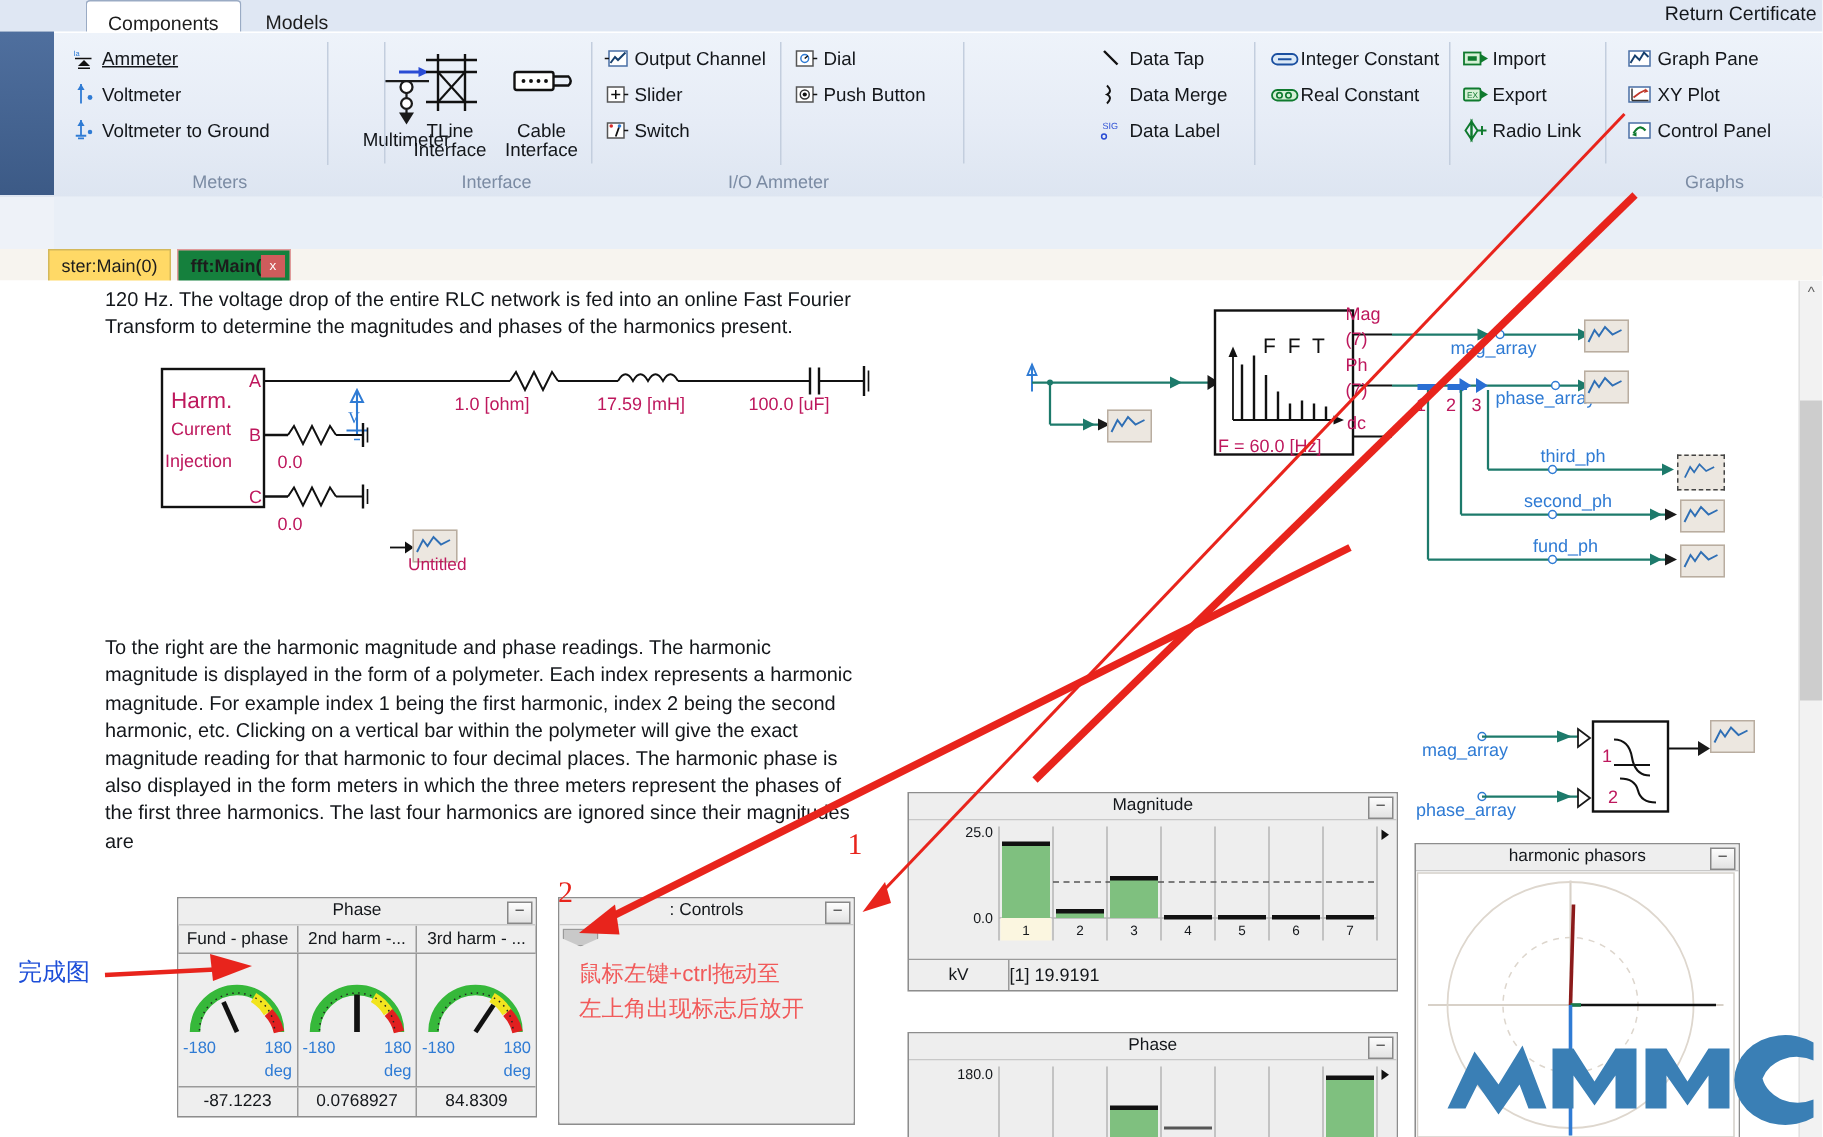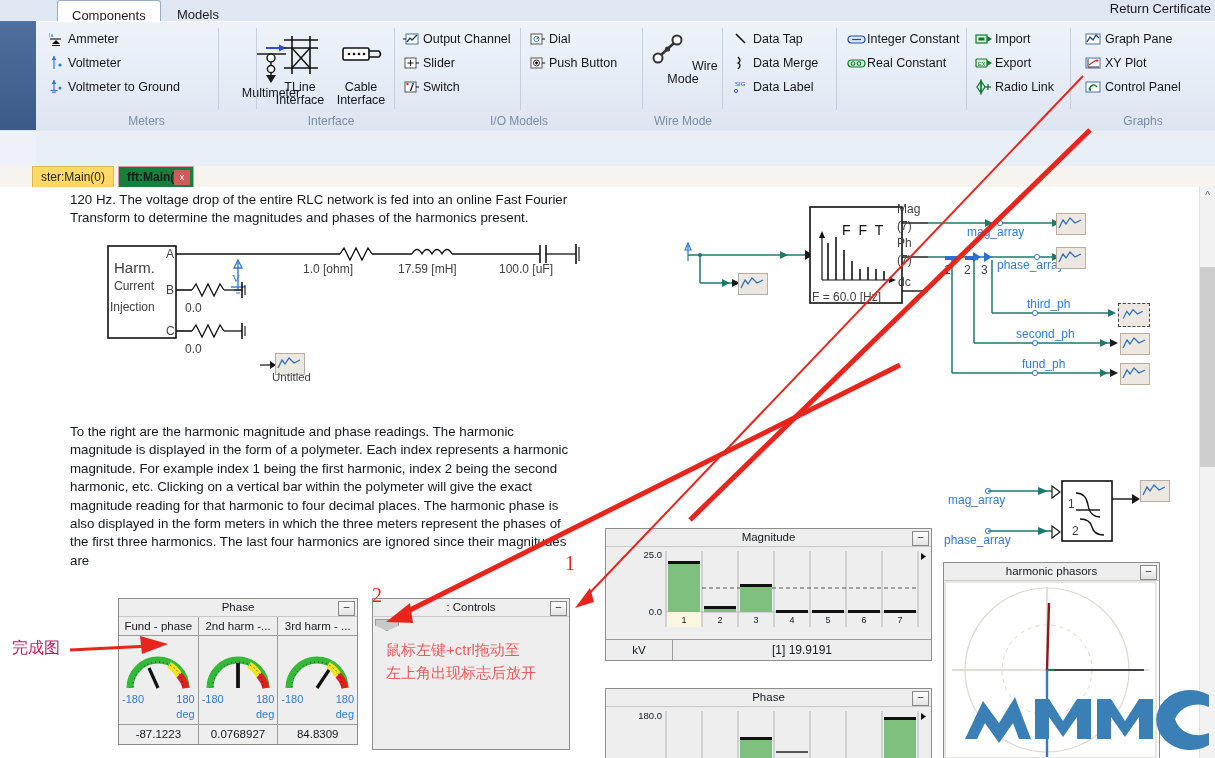--- a/index.html
+++ b/index.html
@@ -58,21 +58,21 @@
   #vscroll{position:absolute;right:0;top:0;width:15px;height:571px;background:#f2f2f2;
     border-left:1px solid #e2e2e2;}
   #vscroll .arrowup{position:absolute;top:0;left:0;width:15px;height:17px;
     color:#606060;font-size:10px;text-align:center;line-height:17px;}
   #vscroll .thumb{position:absolute;left:0;top:80px;width:15px;height:200px;background:#cdcdcd;}
 
   .txtblock{position:absolute;font-family:"Liberation Sans",sans-serif;font-size:13.3px;
     color:#14171b;line-height:18.4px;background:#fff;}
 
   .bluelbl{position:absolute;font-size:12px;color:#2f7bd4;white-space:nowrap;}
-  .blklbl{position:absolute;font-size:11.5px;color:#404040;white-space:nowrap;}
+  .blklbl{position:absolute;font-size:11.5px;color:#be185d;white-space:nowrap;}
 
   
   .gbox{position:absolute;width:28px;height:20px;background:#ece7e0;border:1px solid #b9ada0;}
   .gbox.dash{border:1px dashed #444;background:#ece7e0;padding:2px;width:26px;height:18px;}
   .gbox svg{display:block;}
 
   
   .panel{position:absolute;background:#eeeeee;border:1px solid #8d8d8d;}
   .ptitle{position:relative;height:17px;line-height:17px;text-align:center;font-size:11.5px;
     color:#14171b;background:#eeeeee;border-bottom:1px solid #c8c8c8;}
@@ -103,52 +103,52 @@
   #ctrl-handle{position:absolute;left:2px;top:2px;width:22px;height:10px;
     background:#c9c9c9;border:1px solid #9a9a9a;
     clip-path:polygon(0 0,100% 0,100% 55%,50% 100%,0 55%);}
 
   
   #mag-panel{left:605px;top:528px;width:325px;}
   #mag-panel .plot{position:relative;height:92px;background:#eeeeee;}
   #mag-panel .foot{height:20px;display:flex;border-top:1px solid #9a9a9a;background:#eee;}
   #mag-panel .foot .u{width:66px;text-align:center;line-height:20px;font-size:11.5px;
     border-right:1px solid #9a9a9a;color:#14171b;}
-  #mag-panel .foot .r{flex:1;text-align:center;line-height:20px;font-size:12px;color:#14171b;}
+  #mag-panel .foot .r{flex:1;text-align:left;line-height:20px;font-size:12px;color:#14171b;}
 
   
   #phbar-panel{left:605px;top:688px;width:325px;height:70px;}
   #phbar-panel .plot{position:relative;height:51px;background:#eeeeee;}
 
   
   #phasor-panel{left:943px;top:562px;width:215px;height:196px;}
   #phasor-panel .plot{position:relative;height:178px;background:#ffffff;}
 
   
   .annot-num{position:absolute;font-size:20px;color:#e8241c;font-family:"Liberation Serif",serif;}
   .cn-red{position:absolute;font-size:15px;color:#f15a5a;line-height:23px;white-space:nowrap;}
-  .cn-done{position:absolute;font-size:16px;color:#be185d;white-space:nowrap;}
+  .cn-done{position:absolute;font-size:16px;color:#1d4ed8;white-space:nowrap;}
 
   #mmc-logo{position:absolute;left:963px;top:687px;width:250px;height:66px;}
 </style>
 </head>
 <body>
 
 <div id="ribbon">
 
   <div id="ribbon-tabs">
     <div class="rtab active" style="left:57px;">Components</div>
     <div class="rtab" style="left:163px;">Models</div>
     <div id="return-cert">Return Certificate</div>
   </div>
 
   <div id="ribbon-body">
 
     <div class="rgroup" style="left:36px;width:221px;">
-      <div class="ritem" style="left:12px;top:9px;">
+      <div class="ritem" style="left:12px;top:9px;text-decoration:underline;">
         <span class="ico">
           <svg width="16" height="16" viewBox="0 0 16 16">
             <text x="1" y="6" font-size="5" fill="#2f7bd4" font-family="Liberation Sans">Ia</text>
             <line x1="2" y1="8" x2="13" y2="8" stroke="#111" stroke-width="1.1"></line>
             <polygon points="8,9 12,13 4,13" fill="#111"></polygon>
             <line x1="4" y1="14.5" x2="12" y2="14.5" stroke="#111" stroke-width="1"></line>
           </svg>
         </span>
         <span>Ammeter</span>
       </div>
@@ -282,40 +282,24 @@
         <span class="ico">
           <svg width="16" height="16" viewBox="0 0 16 16">
             <rect x="2" y="3" width="11" height="10" fill="#fff" stroke="#555" stroke-width="1"></rect>
             <circle cx="7.5" cy="8" r="3" fill="none" stroke="#333" stroke-width="1"></circle>
             <circle cx="7.5" cy="8" r="1.4" fill="#111"></circle>
             <line x1="13" y1="8" x2="16" y2="8" stroke="#111" stroke-width="1"></line>
           </svg>
         </span>
         <span>Push Button</span>
       </div>
-      <div class="glabel">I/O Models</div>
+      <div class="glabel">I/O Ammeter</div>
       <div class="gsep"></div>
     </div>
 
-    <div class="rgroup" style="left:643px;width:80px;">
-      <div class="bigbtn" style="left:0px;top:8px;width:80px;">
-        <span class="bico">
-          <svg width="40" height="40" viewBox="0 0 40 40">
-            <circle cx="10" cy="28" r="4.5" fill="#fff" stroke="#333" stroke-width="2"></circle>
-            <circle cx="29" cy="10" r="4.5" fill="#fff" stroke="#333" stroke-width="2"></circle>
-            <line x1="13" y1="25" x2="26" y2="13" stroke="#333" stroke-width="2.4"></line>
-            <circle cx="19.5" cy="19" r="2.6" fill="#333"></circle>
-          </svg>
-        </span>
-        <span>Wire</span><br>
-        <span>Mode</span>
-      </div>
-      <div class="glabel">Wire Mode</div>
-      <div class="gsep"></div>
-    </div>
 
     <div class="rgroup" style="left:723px;width:348px;">
       <div class="ritem" style="left:10px;top:9px;">
         <span class="ico">
           <svg width="16" height="16" viewBox="0 0 16 16">
             <line x1="3" y1="3" x2="12" y2="12" stroke="#111" stroke-width="1.6"></line>
           </svg>
         </span>
         <span>Data Tap</span>
       </div>

